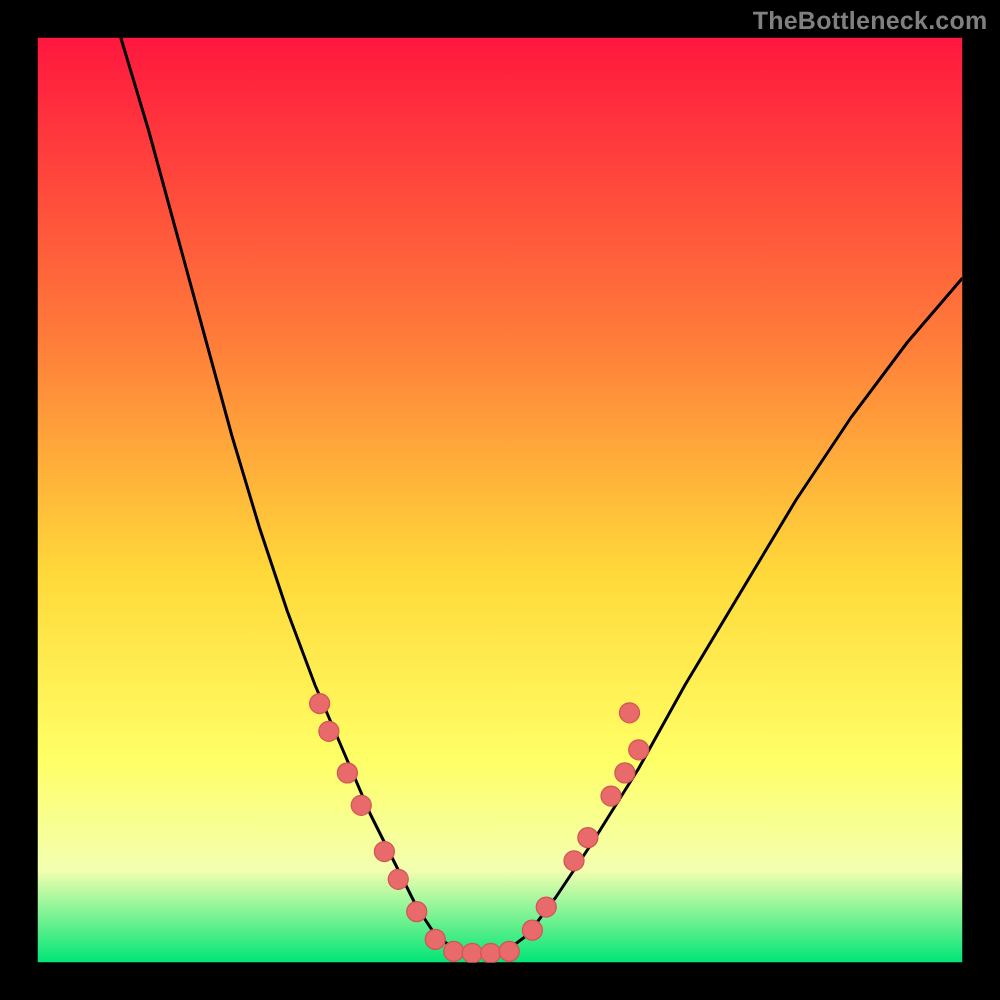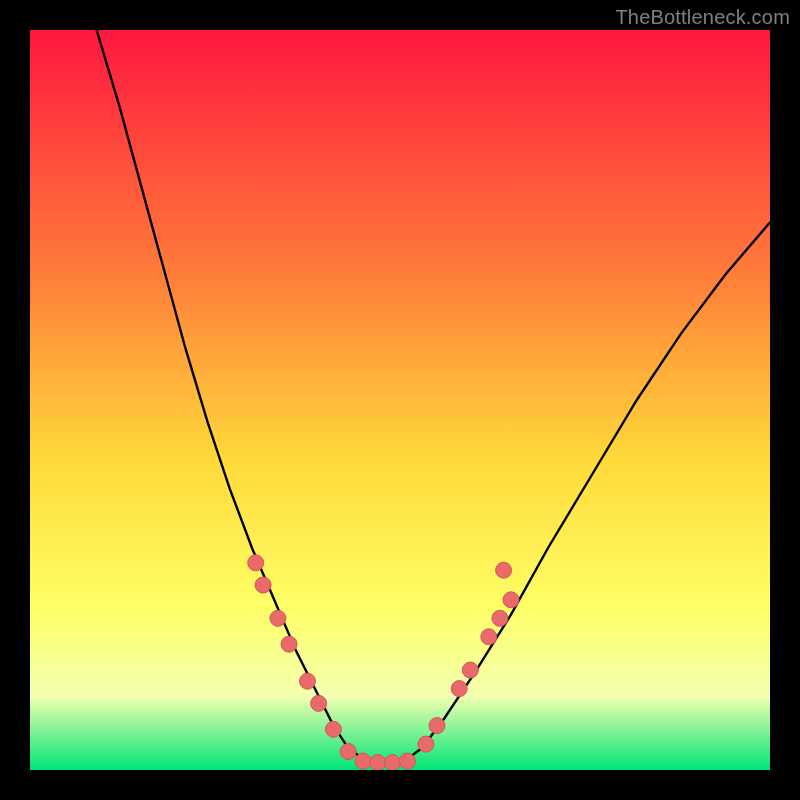--- a/index.html
+++ b/index.html
@@ -25,21 +25,21 @@
     top: 0;
     width: 740px;
     height: 740px;
   }
   .watermark {
     position: absolute;
     top: 6px;
     right: 10px;
     color: #808080;
     font-size: 20px;
-    font-weight: 400;
+    font-weight: 700;
     letter-spacing: 0.2px;
   }
 </style>
 </head>
 <body>
 
 <div class="frame">
   <svg class="plot" viewBox="0 0 740 740" preserveAspectRatio="none">
     <defs>
       <linearGradient id="bg-grad" x1="0" y1="0" x2="0" y2="1">

